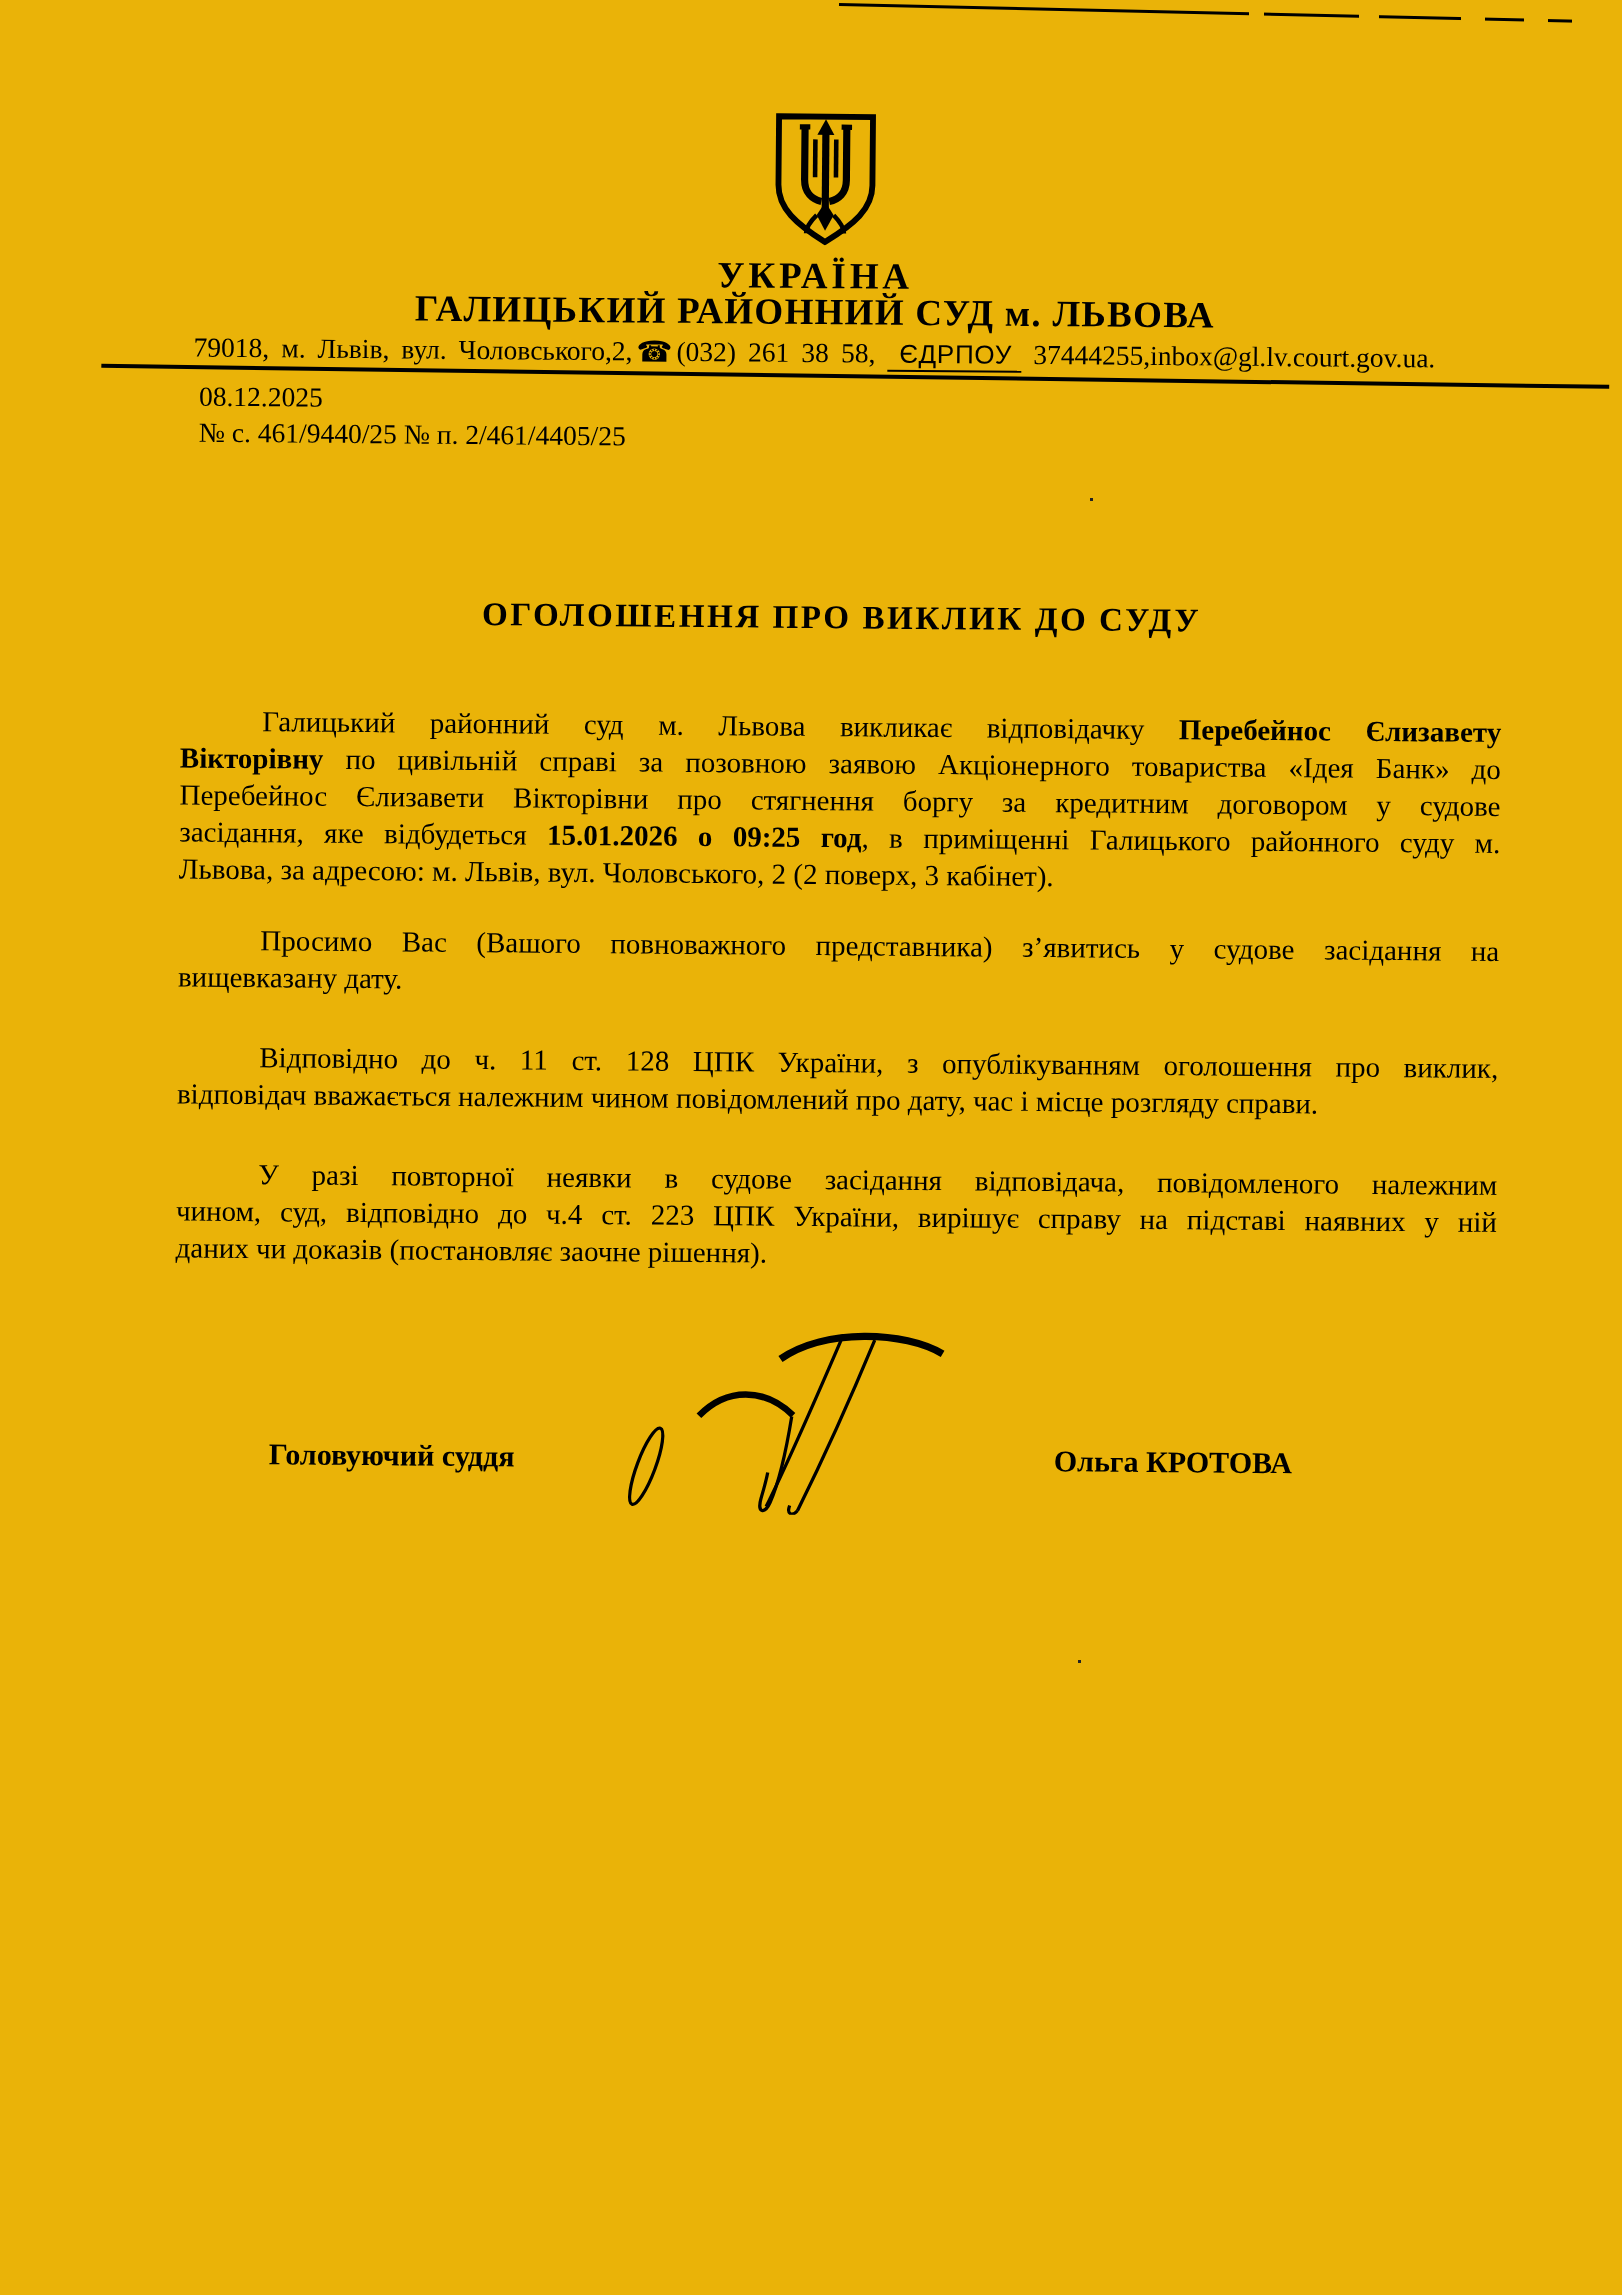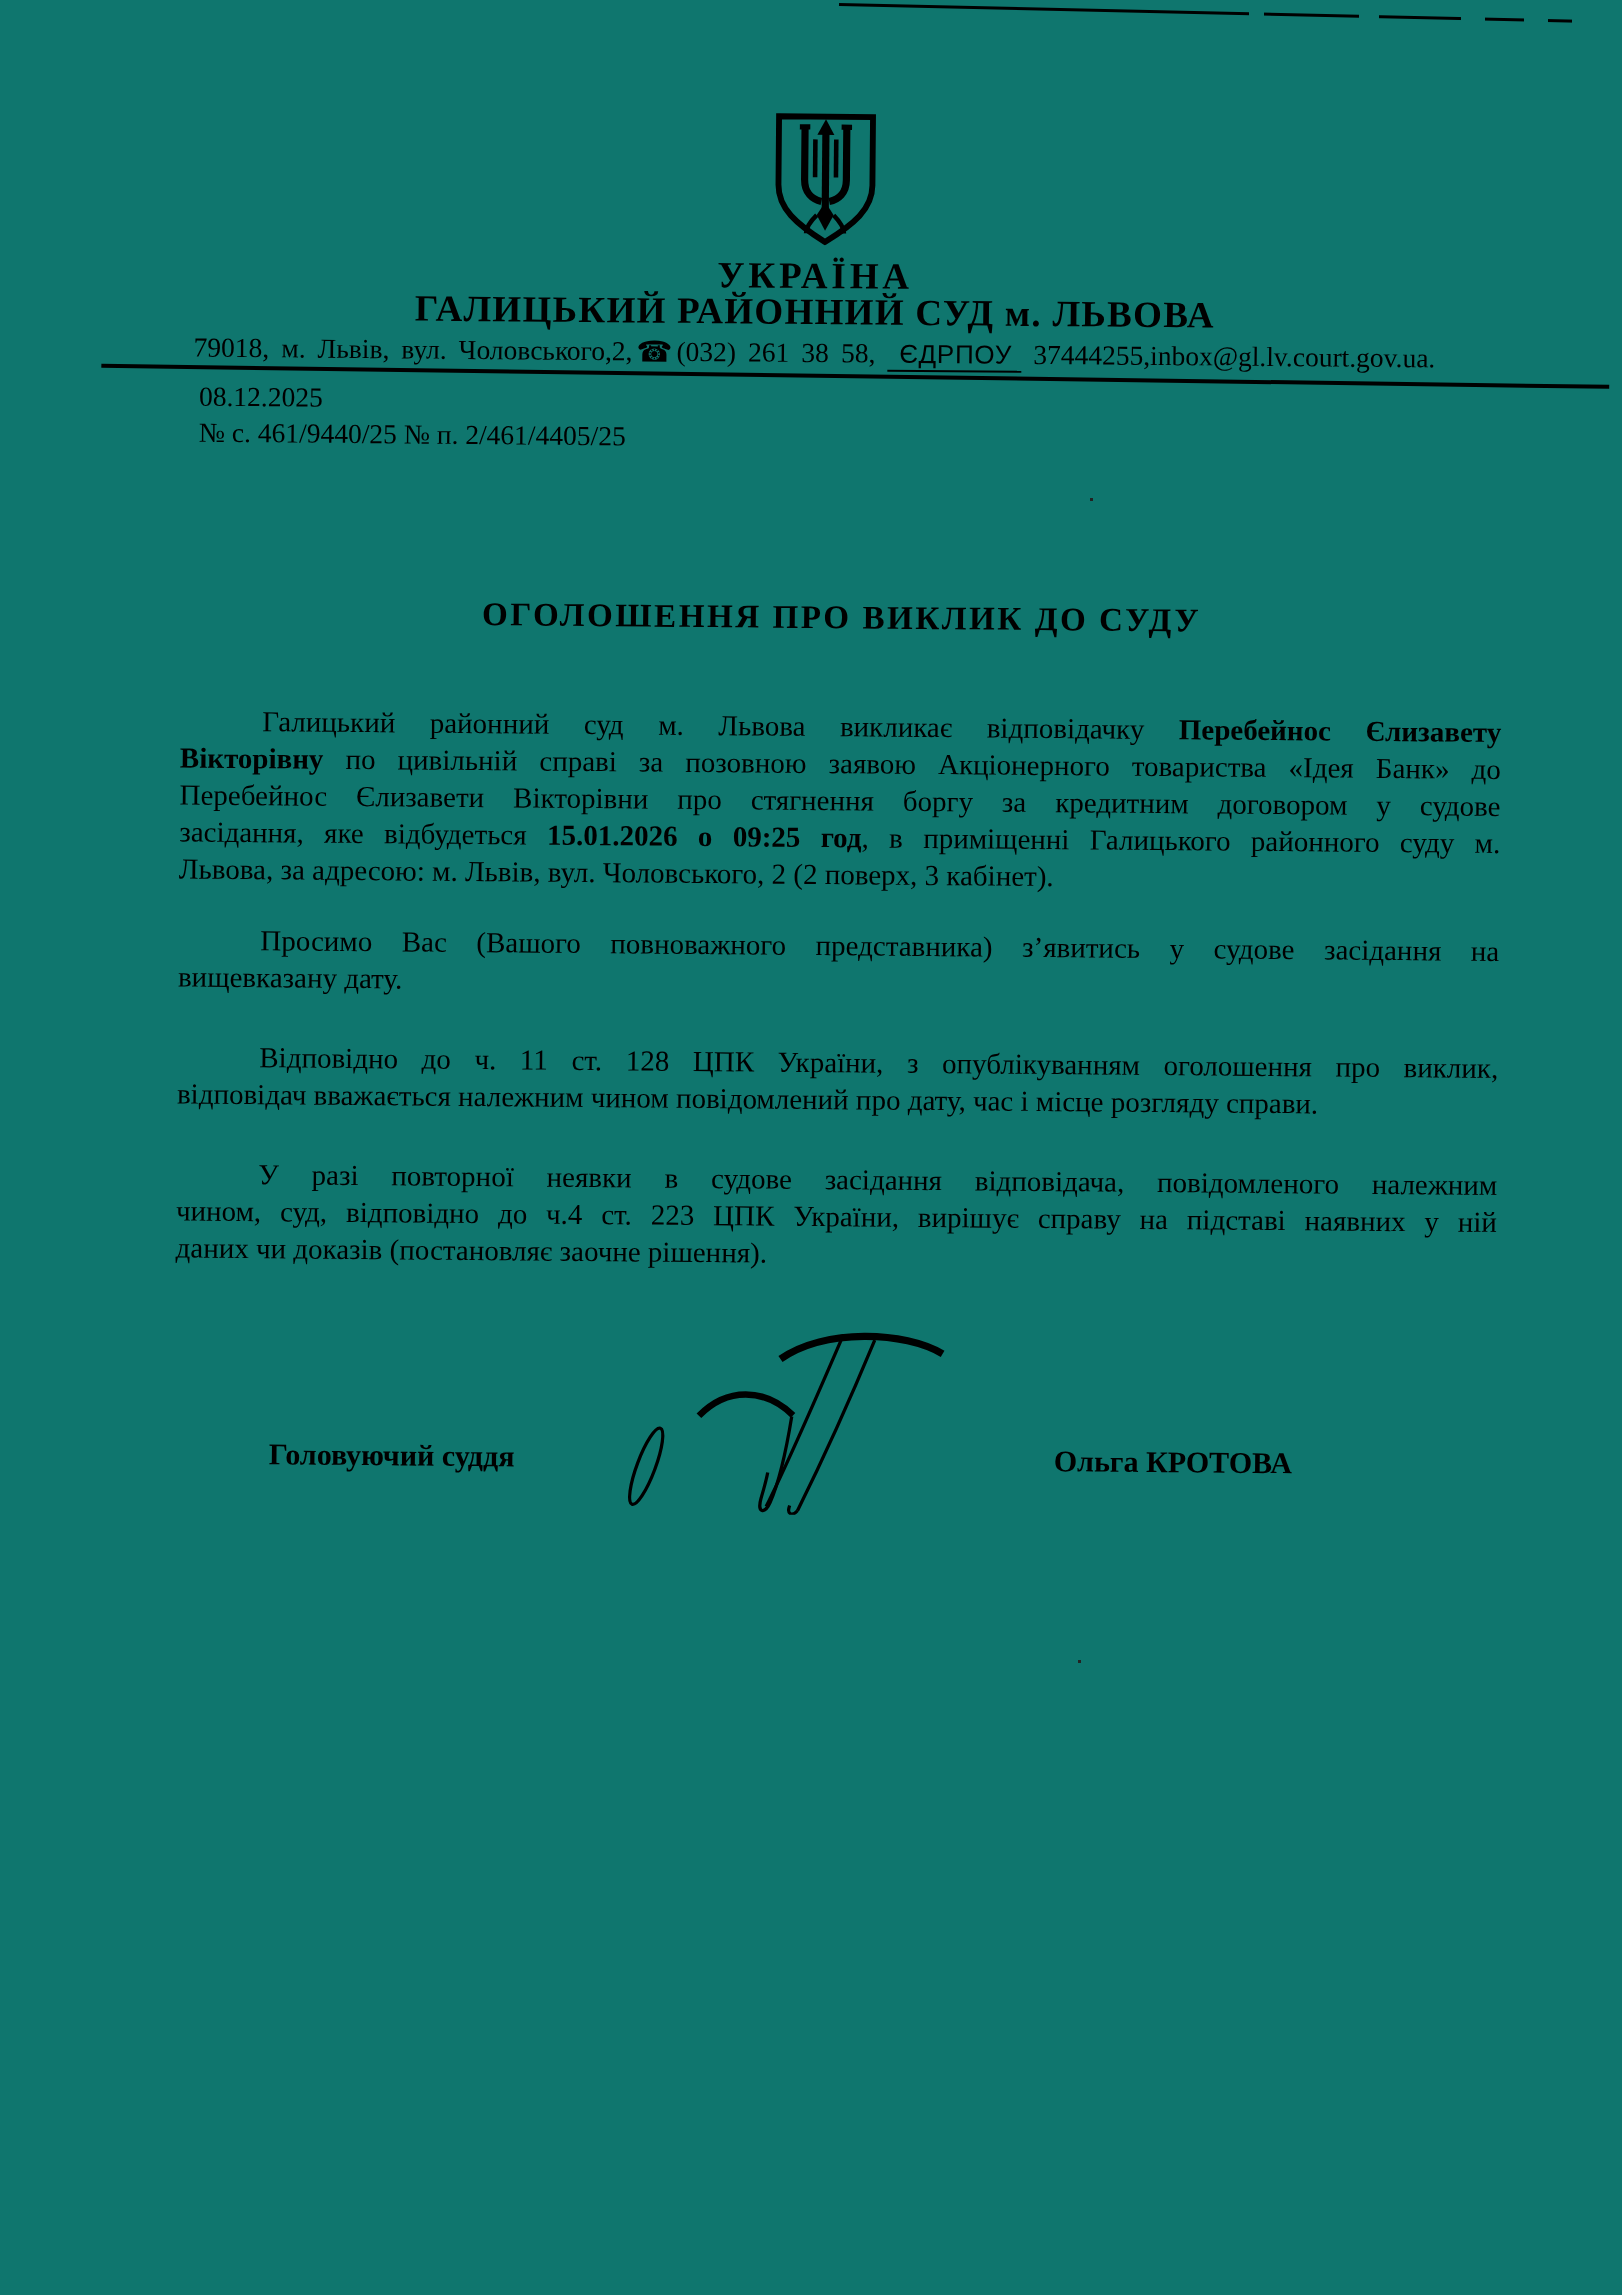--- a/index.html
+++ b/index.html
@@ -1,17 +1,17 @@
 <!DOCTYPE html>
 <html style="font-size:10.5px"><head>
 <meta charset="utf-8">
 <style>
   html,body{margin:0;padding:0;background:#9a9a9a;}
   .page{
-    position:relative;width:1622px;height:2295px;background:#0f766e;
+    position:relative;width:1622px;height:2295px;background:#eab308;
     font-family:"Liberation Serif",serif;color:#000;overflow:hidden;
   }
   .content{position:absolute;inset:0;transform:rotate(0.5deg);transform-origin:811px 752px;}
   
   .scanline{position:absolute;left:839px;top:2.6px;width:788px;height:3.3px;
     transform:rotate(1.3deg);transform-origin:left center;
     background:linear-gradient(to right,#000 0 52%,rgba(0,0,0,0) 52% 54%,#000 54% 66%,rgba(0,0,0,0) 66% 68.5%,#000 68.5% 79%,rgba(0,0,0,0) 79% 82%,#000 82% 87%,rgba(0,0,0,0) 87% 90%,#000 90% 93%,rgba(0,0,0,0) 93% 100%);}
   .speck{position:absolute;background:#222;}
   .emblem{position:absolute;left:767px;top:111px;width:107px;height:137px;}
   .country{position:absolute;left:0;width:1622px;top:254px;text-align:center;

